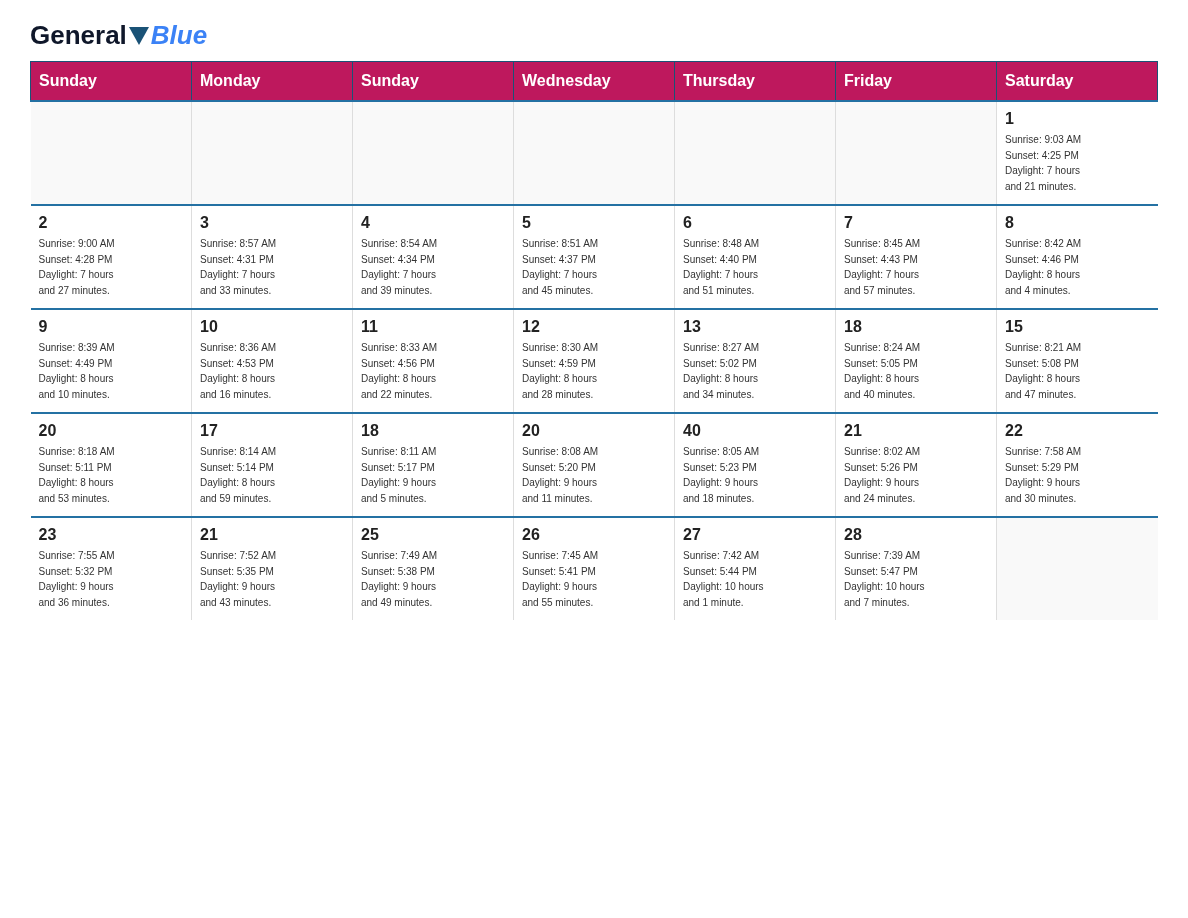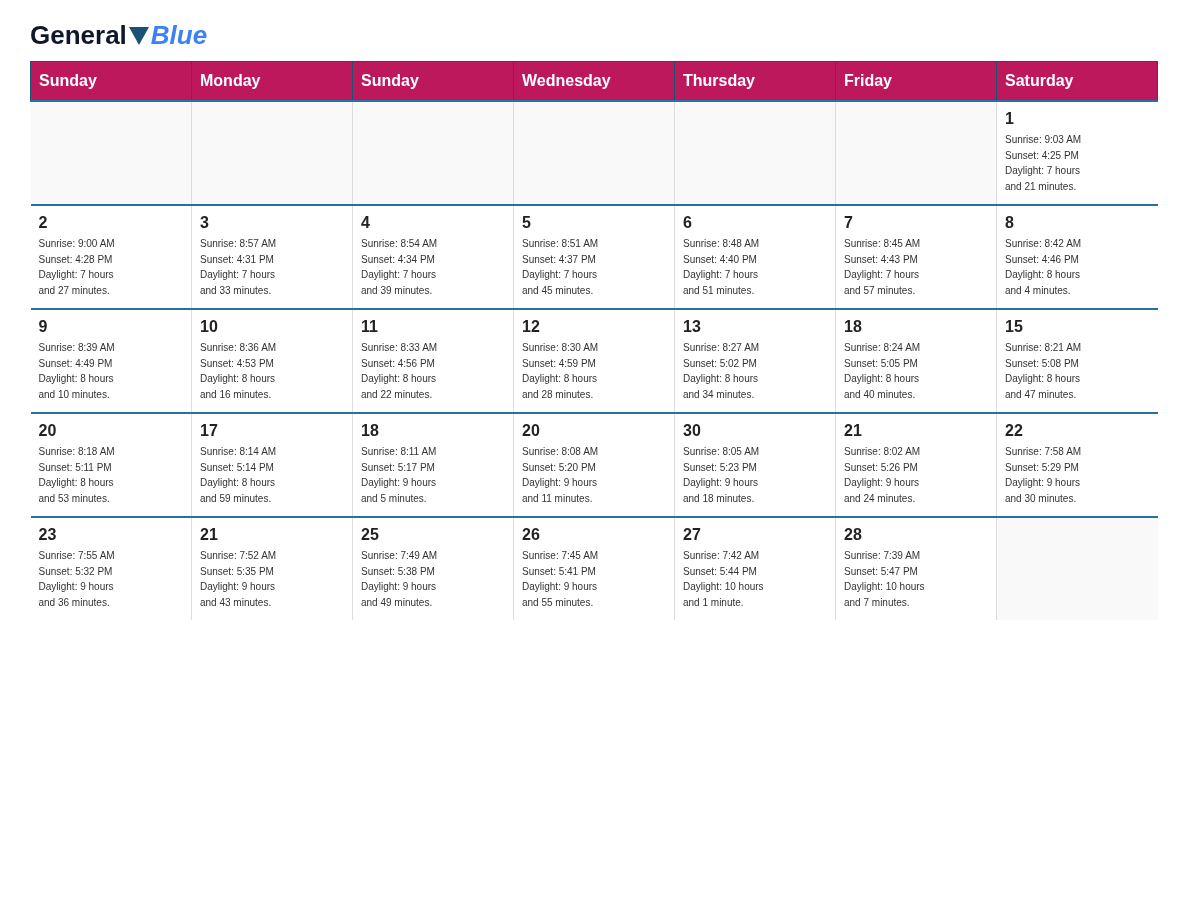--- a/index.html
+++ b/index.html
@@ -207,21 +207,21 @@
         </td>
         <td>
           <div class="day-number">18</div>
           <div class="day-info">Sunrise: 8:11 AM<br>Sunset: 5:17 PM<br>Daylight: 9 hours<br>and 5 minutes.</div>
         </td>
         <td>
           <div class="day-number">20</div>
           <div class="day-info">Sunrise: 8:08 AM<br>Sunset: 5:20 PM<br>Daylight: 9 hours<br>and 11 minutes.</div>
         </td>
         <td>
-          <div class="day-number">30</div>
+          <div class="day-number">40</div>
           <div class="day-info">Sunrise: 8:05 AM<br>Sunset: 5:23 PM<br>Daylight: 9 hours<br>and 18 minutes.</div>
         </td>
         <td>
           <div class="day-number">21</div>
           <div class="day-info">Sunrise: 8:02 AM<br>Sunset: 5:26 PM<br>Daylight: 9 hours<br>and 24 minutes.</div>
         </td>
         <td>
           <div class="day-number">22</div>
           <div class="day-info">Sunrise: 7:58 AM<br>Sunset: 5:29 PM<br>Daylight: 9 hours<br>and 30 minutes.</div>
         </td>

